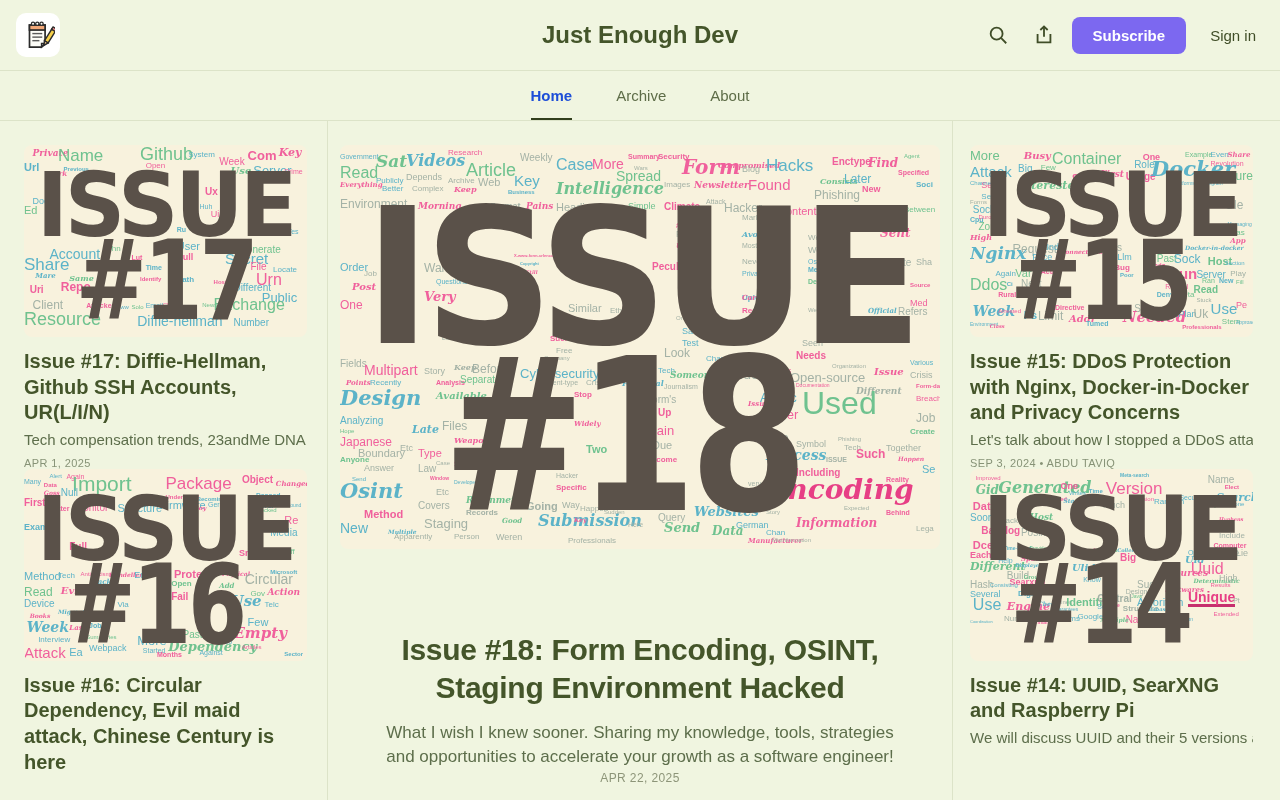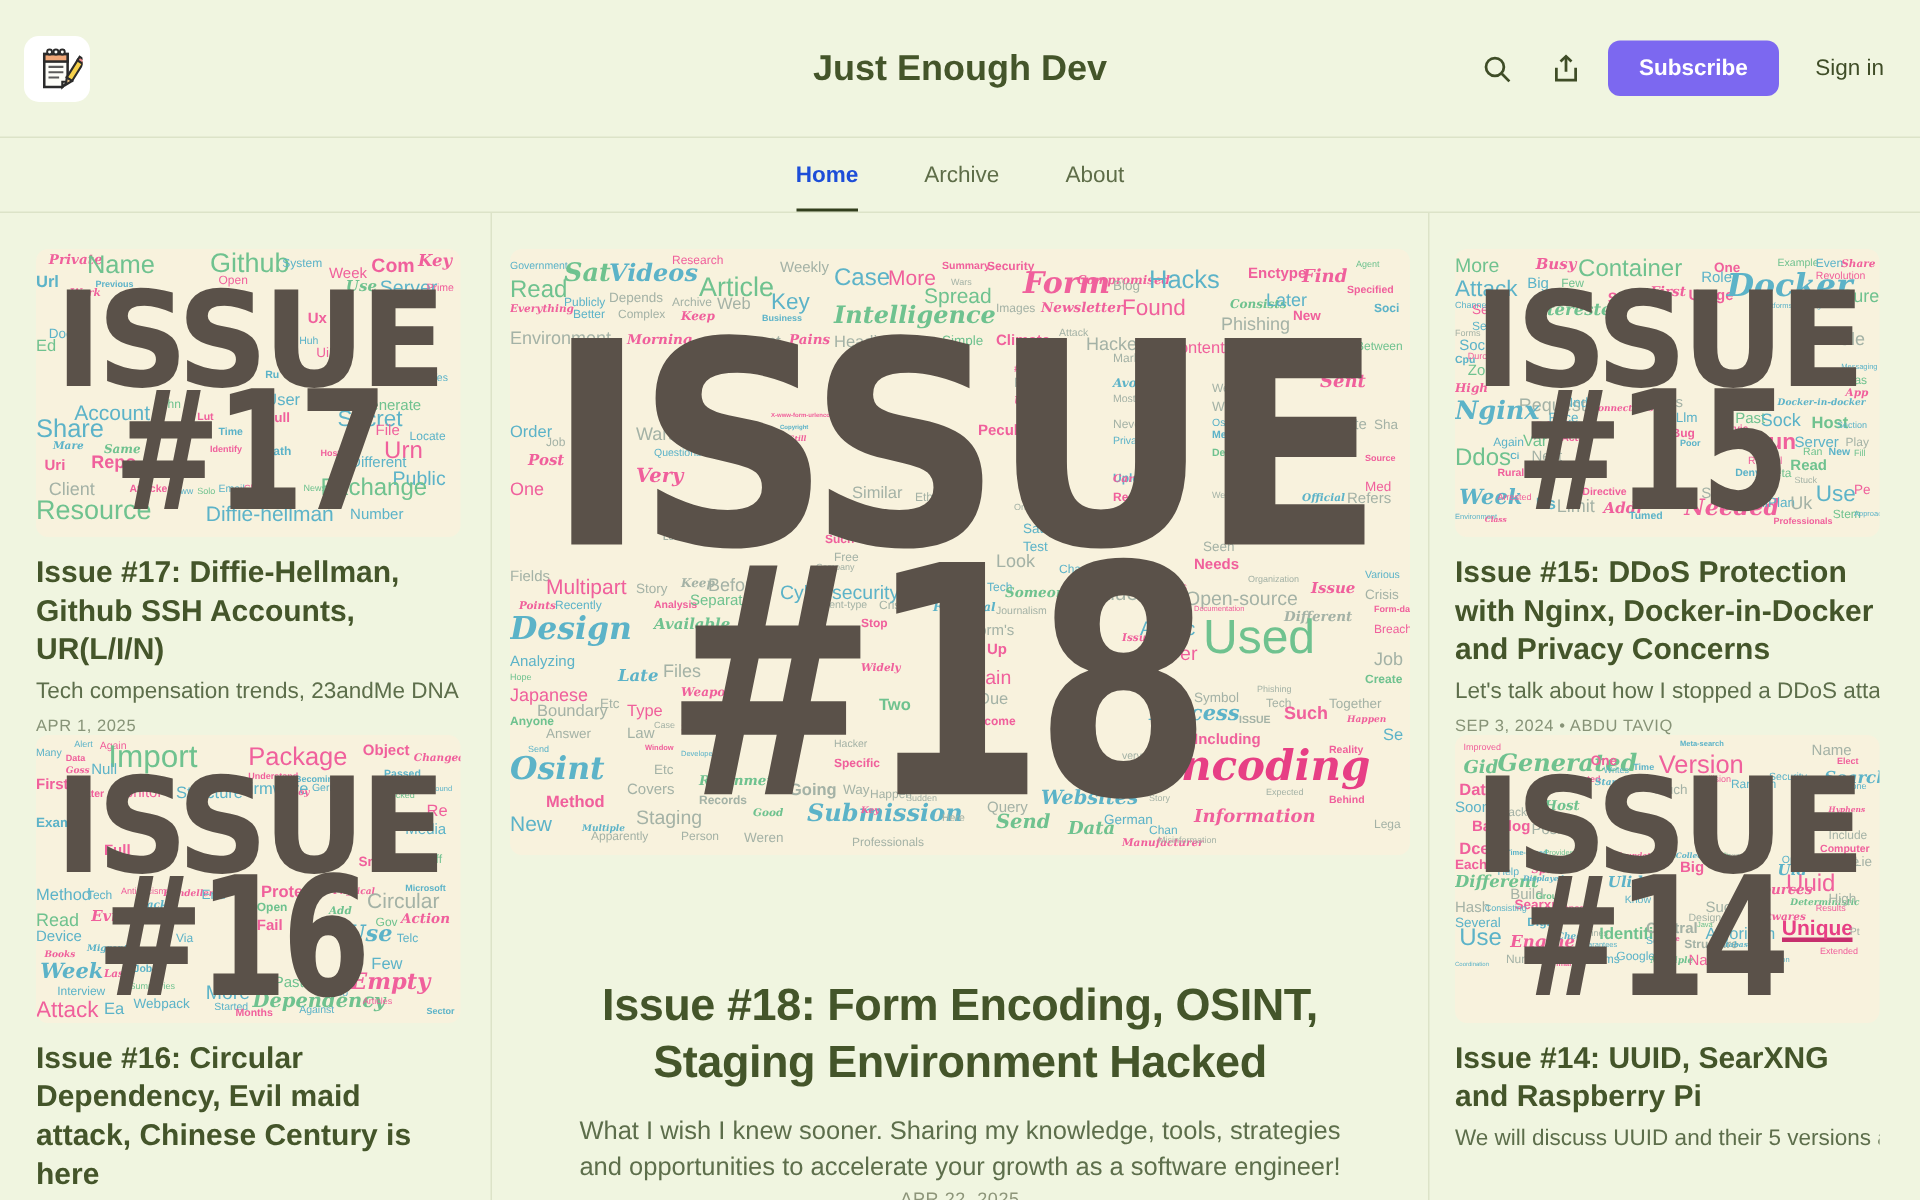--- a/index.html
+++ b/index.html
@@ -1,20 +1,20 @@
 <!DOCTYPE html>
 <html><head>
 <meta charset="utf-8">
 <style>
   * { margin:0; padding:0; box-sizing:border-box; }
   html,body { width:1280px; height:800px; overflow:hidden; }
   body { font-family:"Liberation Sans",sans-serif; background:#f0f5e0; color:#46572b; }
 
   
-  .header { height:92px; display:flex; align-items:center; padding:0 24px 0 16px;
+  .header { height:71px; display:flex; align-items:center; padding:0 24px 0 16px;
             border-bottom:1px solid #dce3c8; position:relative; }
   .logo-box { width:44px; height:44px; border-radius:10px; background:#fff;
               display:flex; align-items:center; justify-content:center; flex:0 0 auto; cursor:pointer; }
   .site-title { position:absolute; left:0; right:0; text-align:center;
                 font-size:24px; font-weight:700; color:#44552a; pointer-events:none; }
   .header-right { margin-left:auto; display:flex; align-items:center; gap:10px; z-index:2; }
   .icon-btn { width:36px; height:36px; display:flex; align-items:center; justify-content:center;
               cursor:pointer; border-radius:8px; }
   .icon-btn svg { stroke:#3f4d27; }
   .subscribe-btn { background:#7c68f0; color:#fff; border:none; font-size:15px; font-weight:600;

